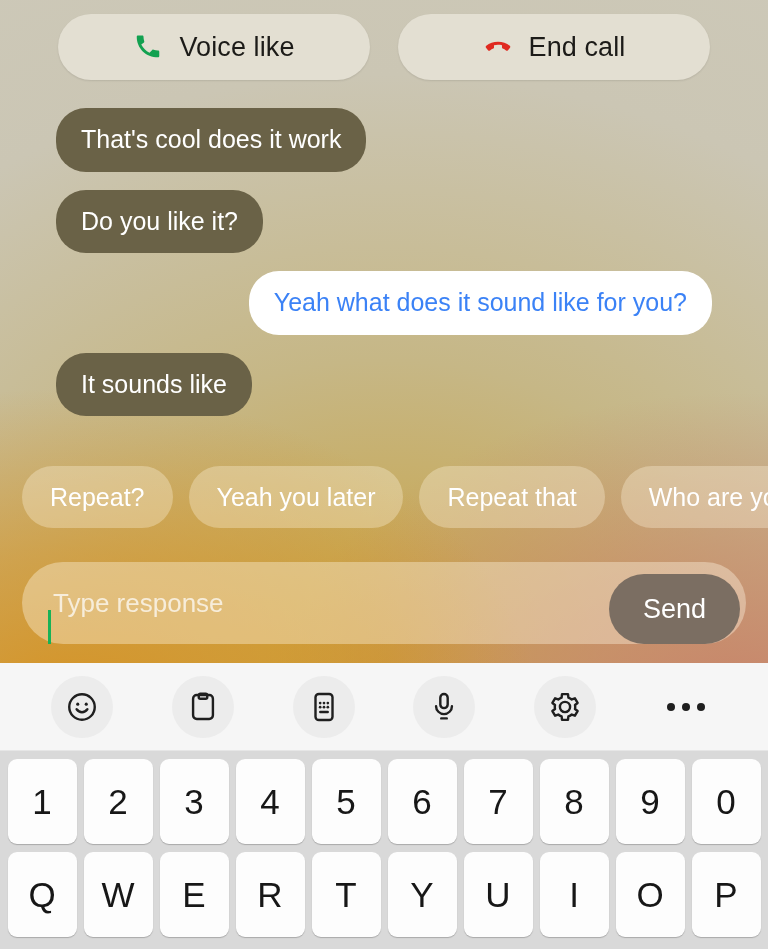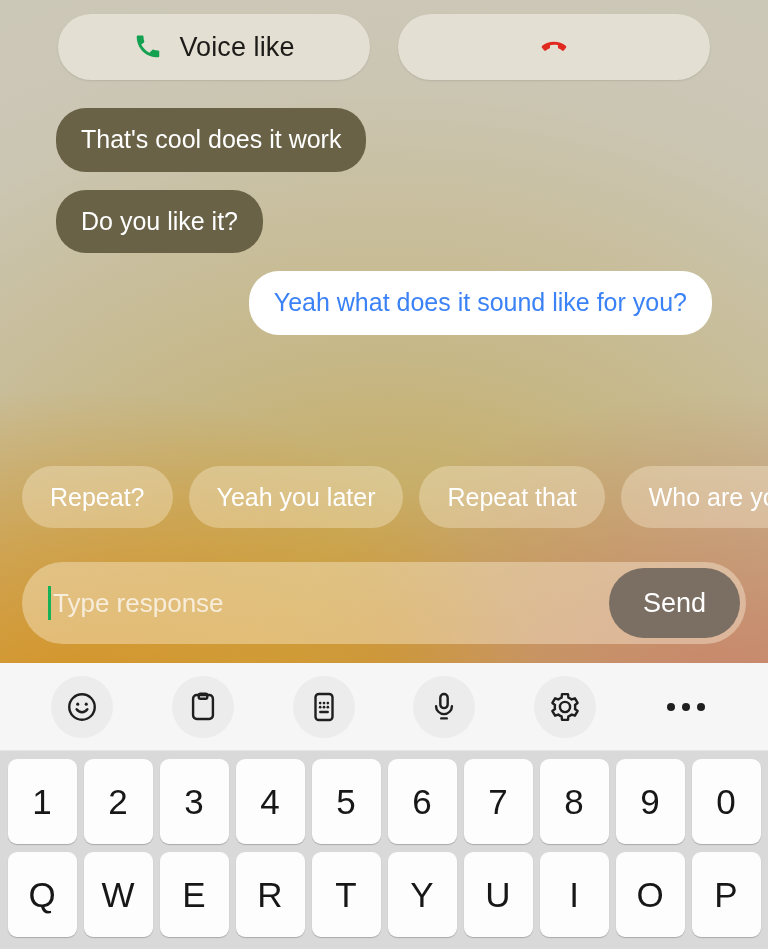--- a/index.html
+++ b/index.html
@@ -123,21 +123,21 @@
 
   
   #response-bar {
     position: absolute;
     left: 22px; top: 562px;
     width: 724px;
     height: 82px;
     border-radius: 41px;
     background: rgba(255,247,230,0.38);
     display: flex;
-    align-items: center;
+    align-items: flex-end;
     padding: 0 6px 0 26px;
   }
   #caret {
     width: 3px;
     height: 34px;
     background: #17b257;
     margin-right: 2px;
     flex: 0 0 auto;
   }
   #type-input {
@@ -234,32 +234,36 @@
           </svg>
         </span>
         <span class="label">Voice like</span>
       </button>
       <button class="call-btn">
         <span class="call-icon">
           <svg width="30" height="30" viewBox="0 0 24 24" aria-hidden="true">
             <path d="M12 8.5c-3.6 0-6.9 1.2-9.4 3.2-.5.4-.6 1.1-.2 1.6l1.6 2c.4.5 1.1.6 1.6.2.8-.6 1.7-1.1 2.6-1.5.4-.2.6-.5.6-.9v-1.7c1-.2 2.1-.4 3.2-.4s2.2.1 3.2.4v1.7c0 .4.2.8.6.9.9.4 1.8.9 2.6 1.5.5.4 1.2.3 1.6-.2l1.6-2c.4-.5.3-1.2-.2-1.6-2.5-2-5.8-3.2-9.4-3.2z" fill="#e02a20"></path>
           </svg>
         </span>
+        <span class="label">End call</span>
       </button>
     </div>
 
     <div id="messages">
       <div class="msg-row incoming">
         <div class="bubble incoming">That's cool does it work</div>
       </div>
       <div class="msg-row incoming">
         <div class="bubble incoming">Do you like it?</div>
       </div>
       <div class="msg-row outgoing">
         <div class="bubble outgoing">Yeah what does it sound like for you?</div>
+      </div>
+      <div class="msg-row incoming">
+        <div class="bubble incoming">It sounds like</div>
       </div>
     </div>
 
     <div id="quick-replies">
       <button class="chip">Repeat?</button>
       <button class="chip">Yeah you later</button>
       <button class="chip">Repeat that</button>
       <button class="chip">Who are you?</button>
     </div>
 

